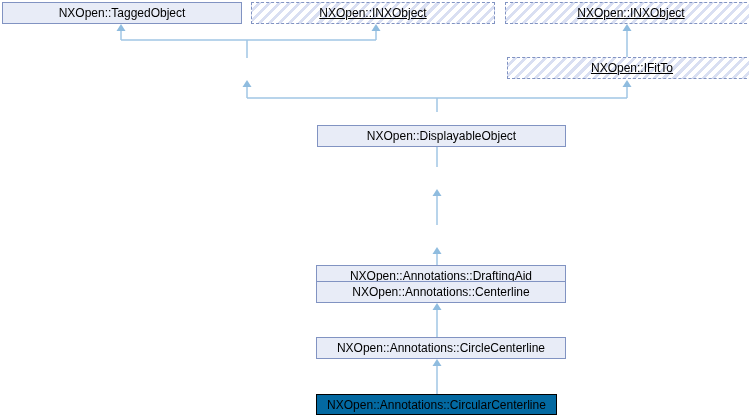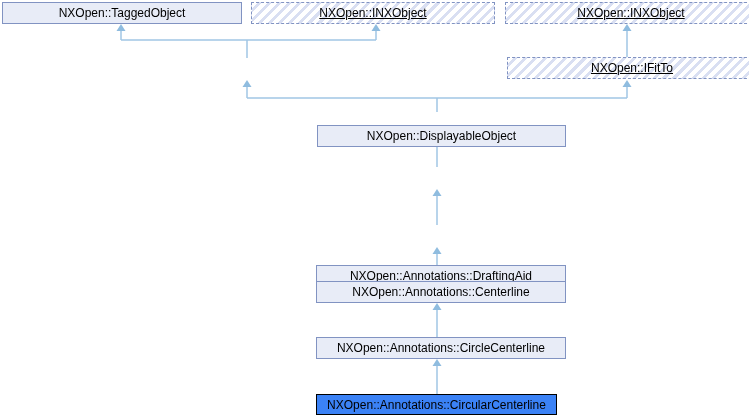--- a/index.html
+++ b/index.html
@@ -42,21 +42,21 @@
   .node.hatched {
     background: repeating-linear-gradient(
       135deg,
       #ffffff 0px, #ffffff 4px,
       #d9dff2 4px, #d9dff2 7px
     );
     border: 1px dashed #8193c2;
     text-decoration: underline;
   }
   .node.current {
-    background: #3b82f6;
+    background: #0369a1;
     border: 1px solid #000000;
   }
   .edge-line {
     stroke: #a0c6e5;
     stroke-width: 1.5;
     fill: none;
   }
   .edge-head {
     fill: #8fbcdf;
     stroke: none;

